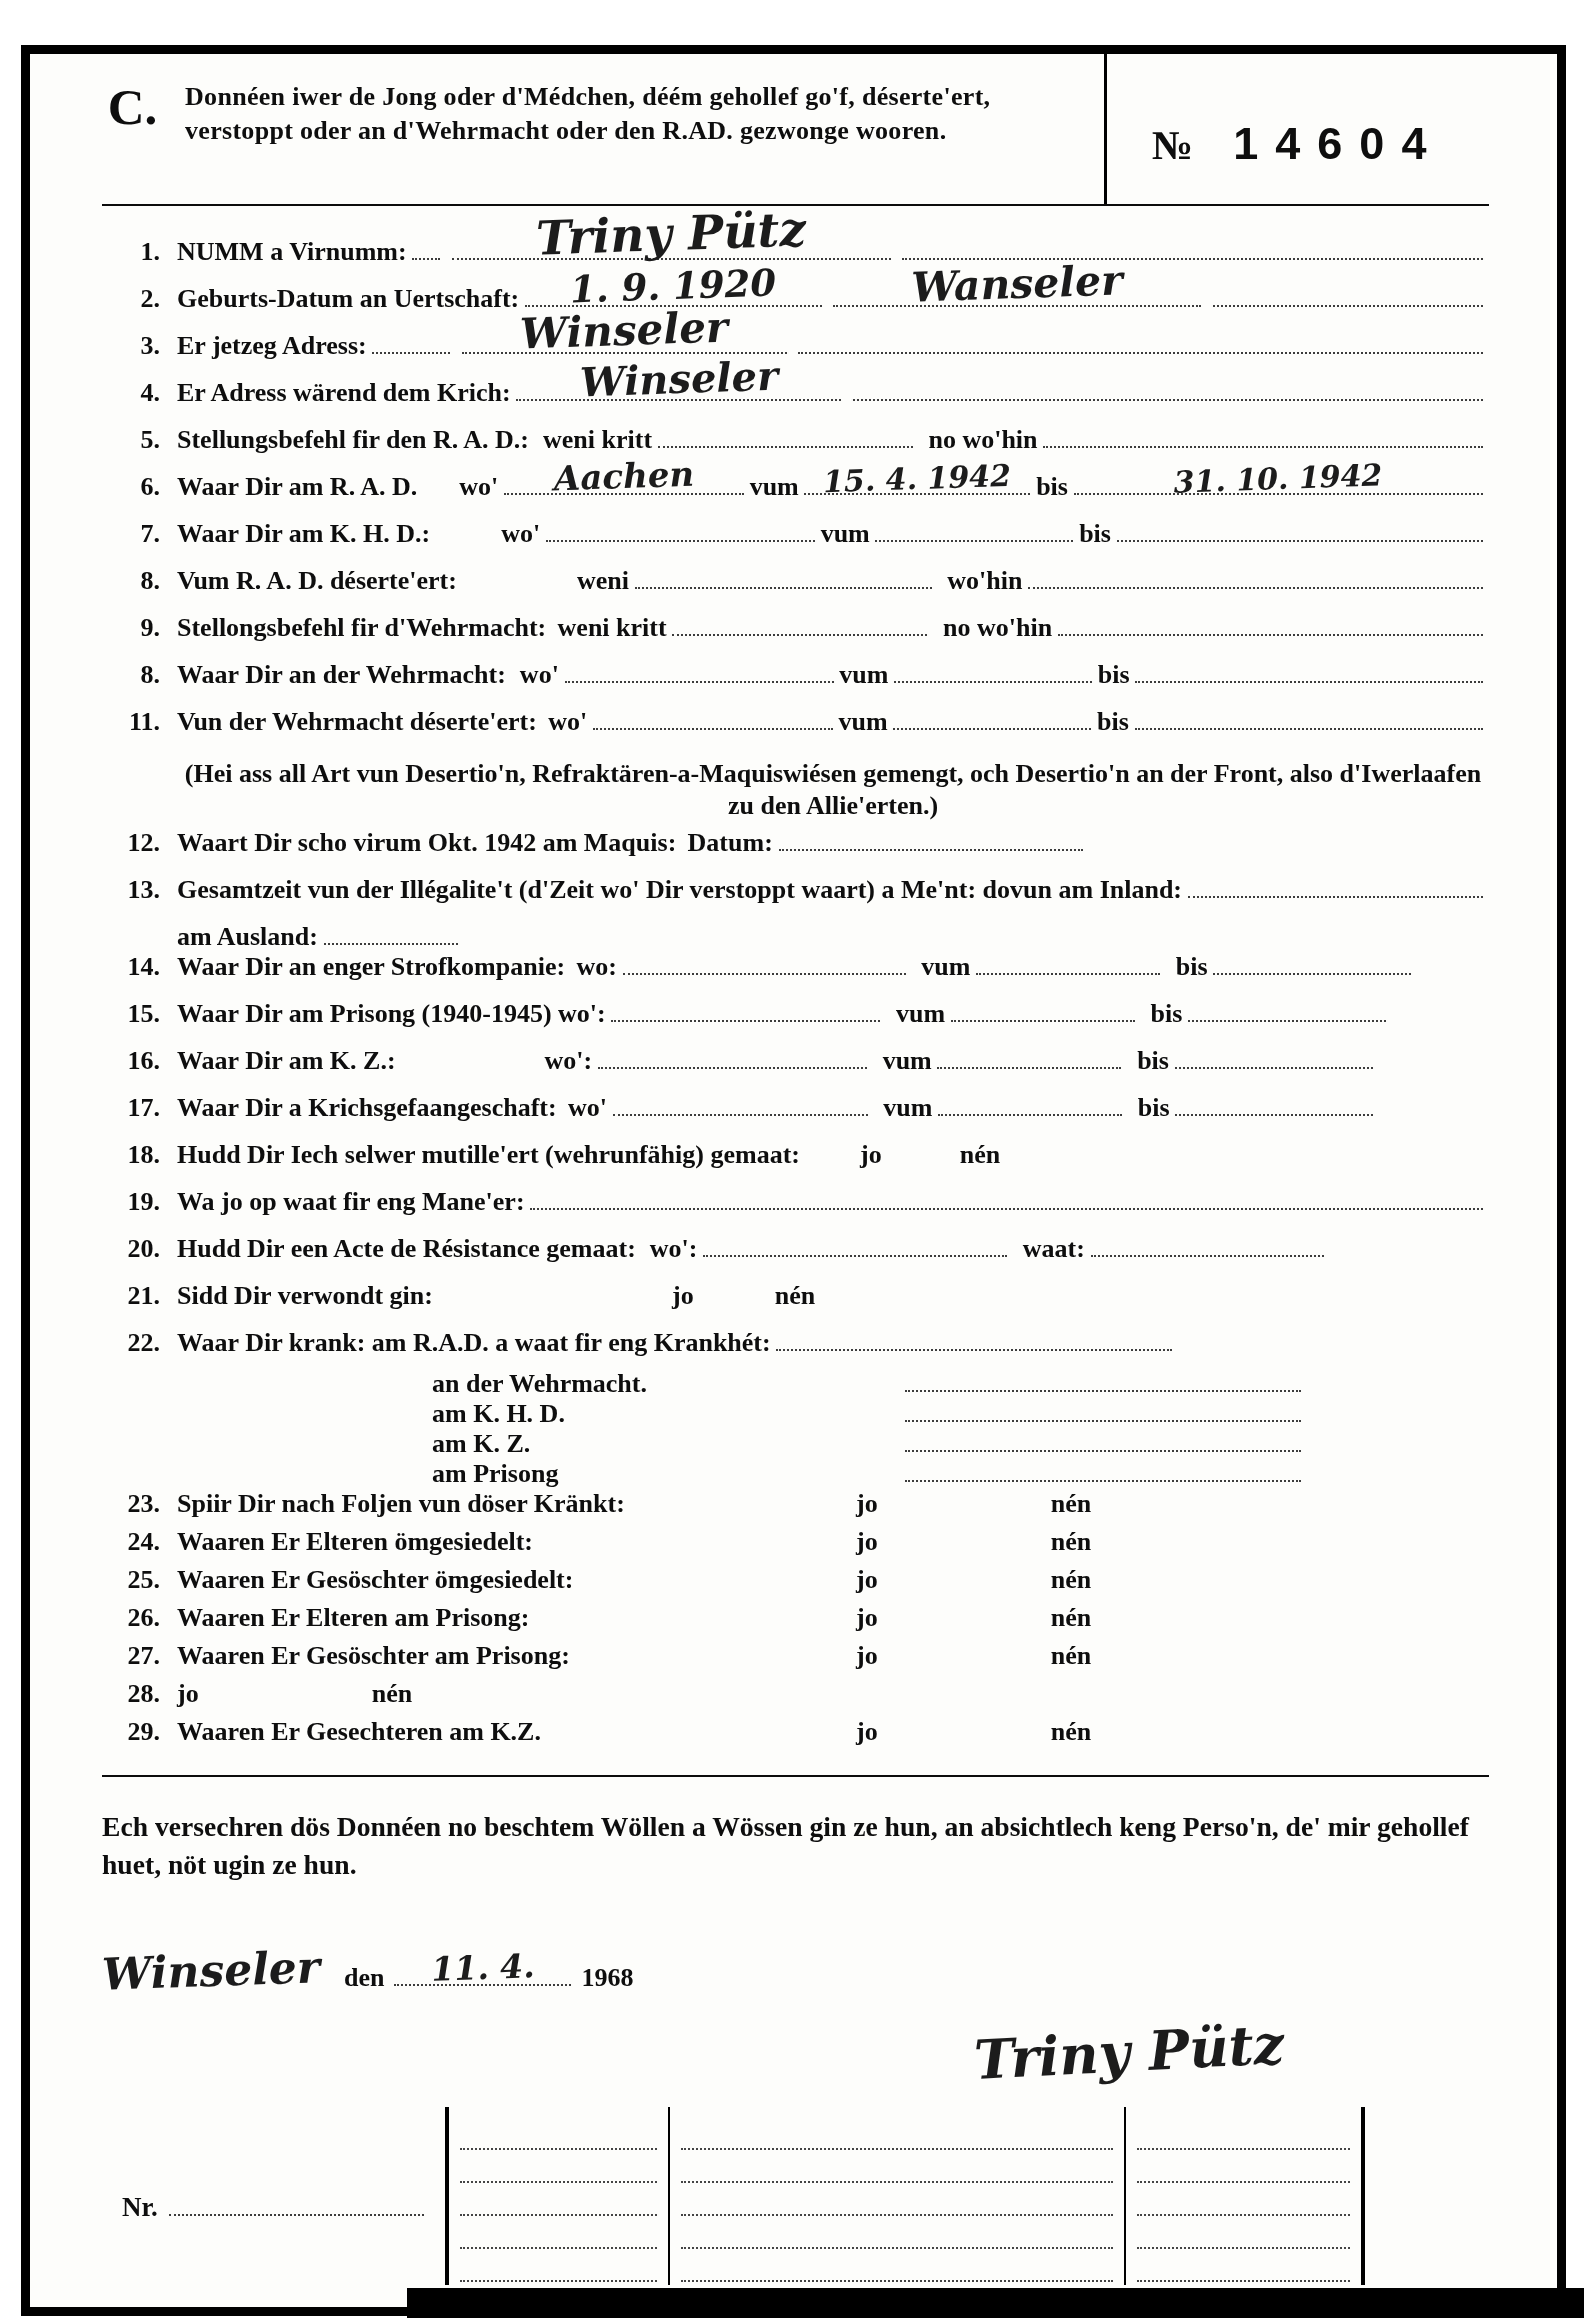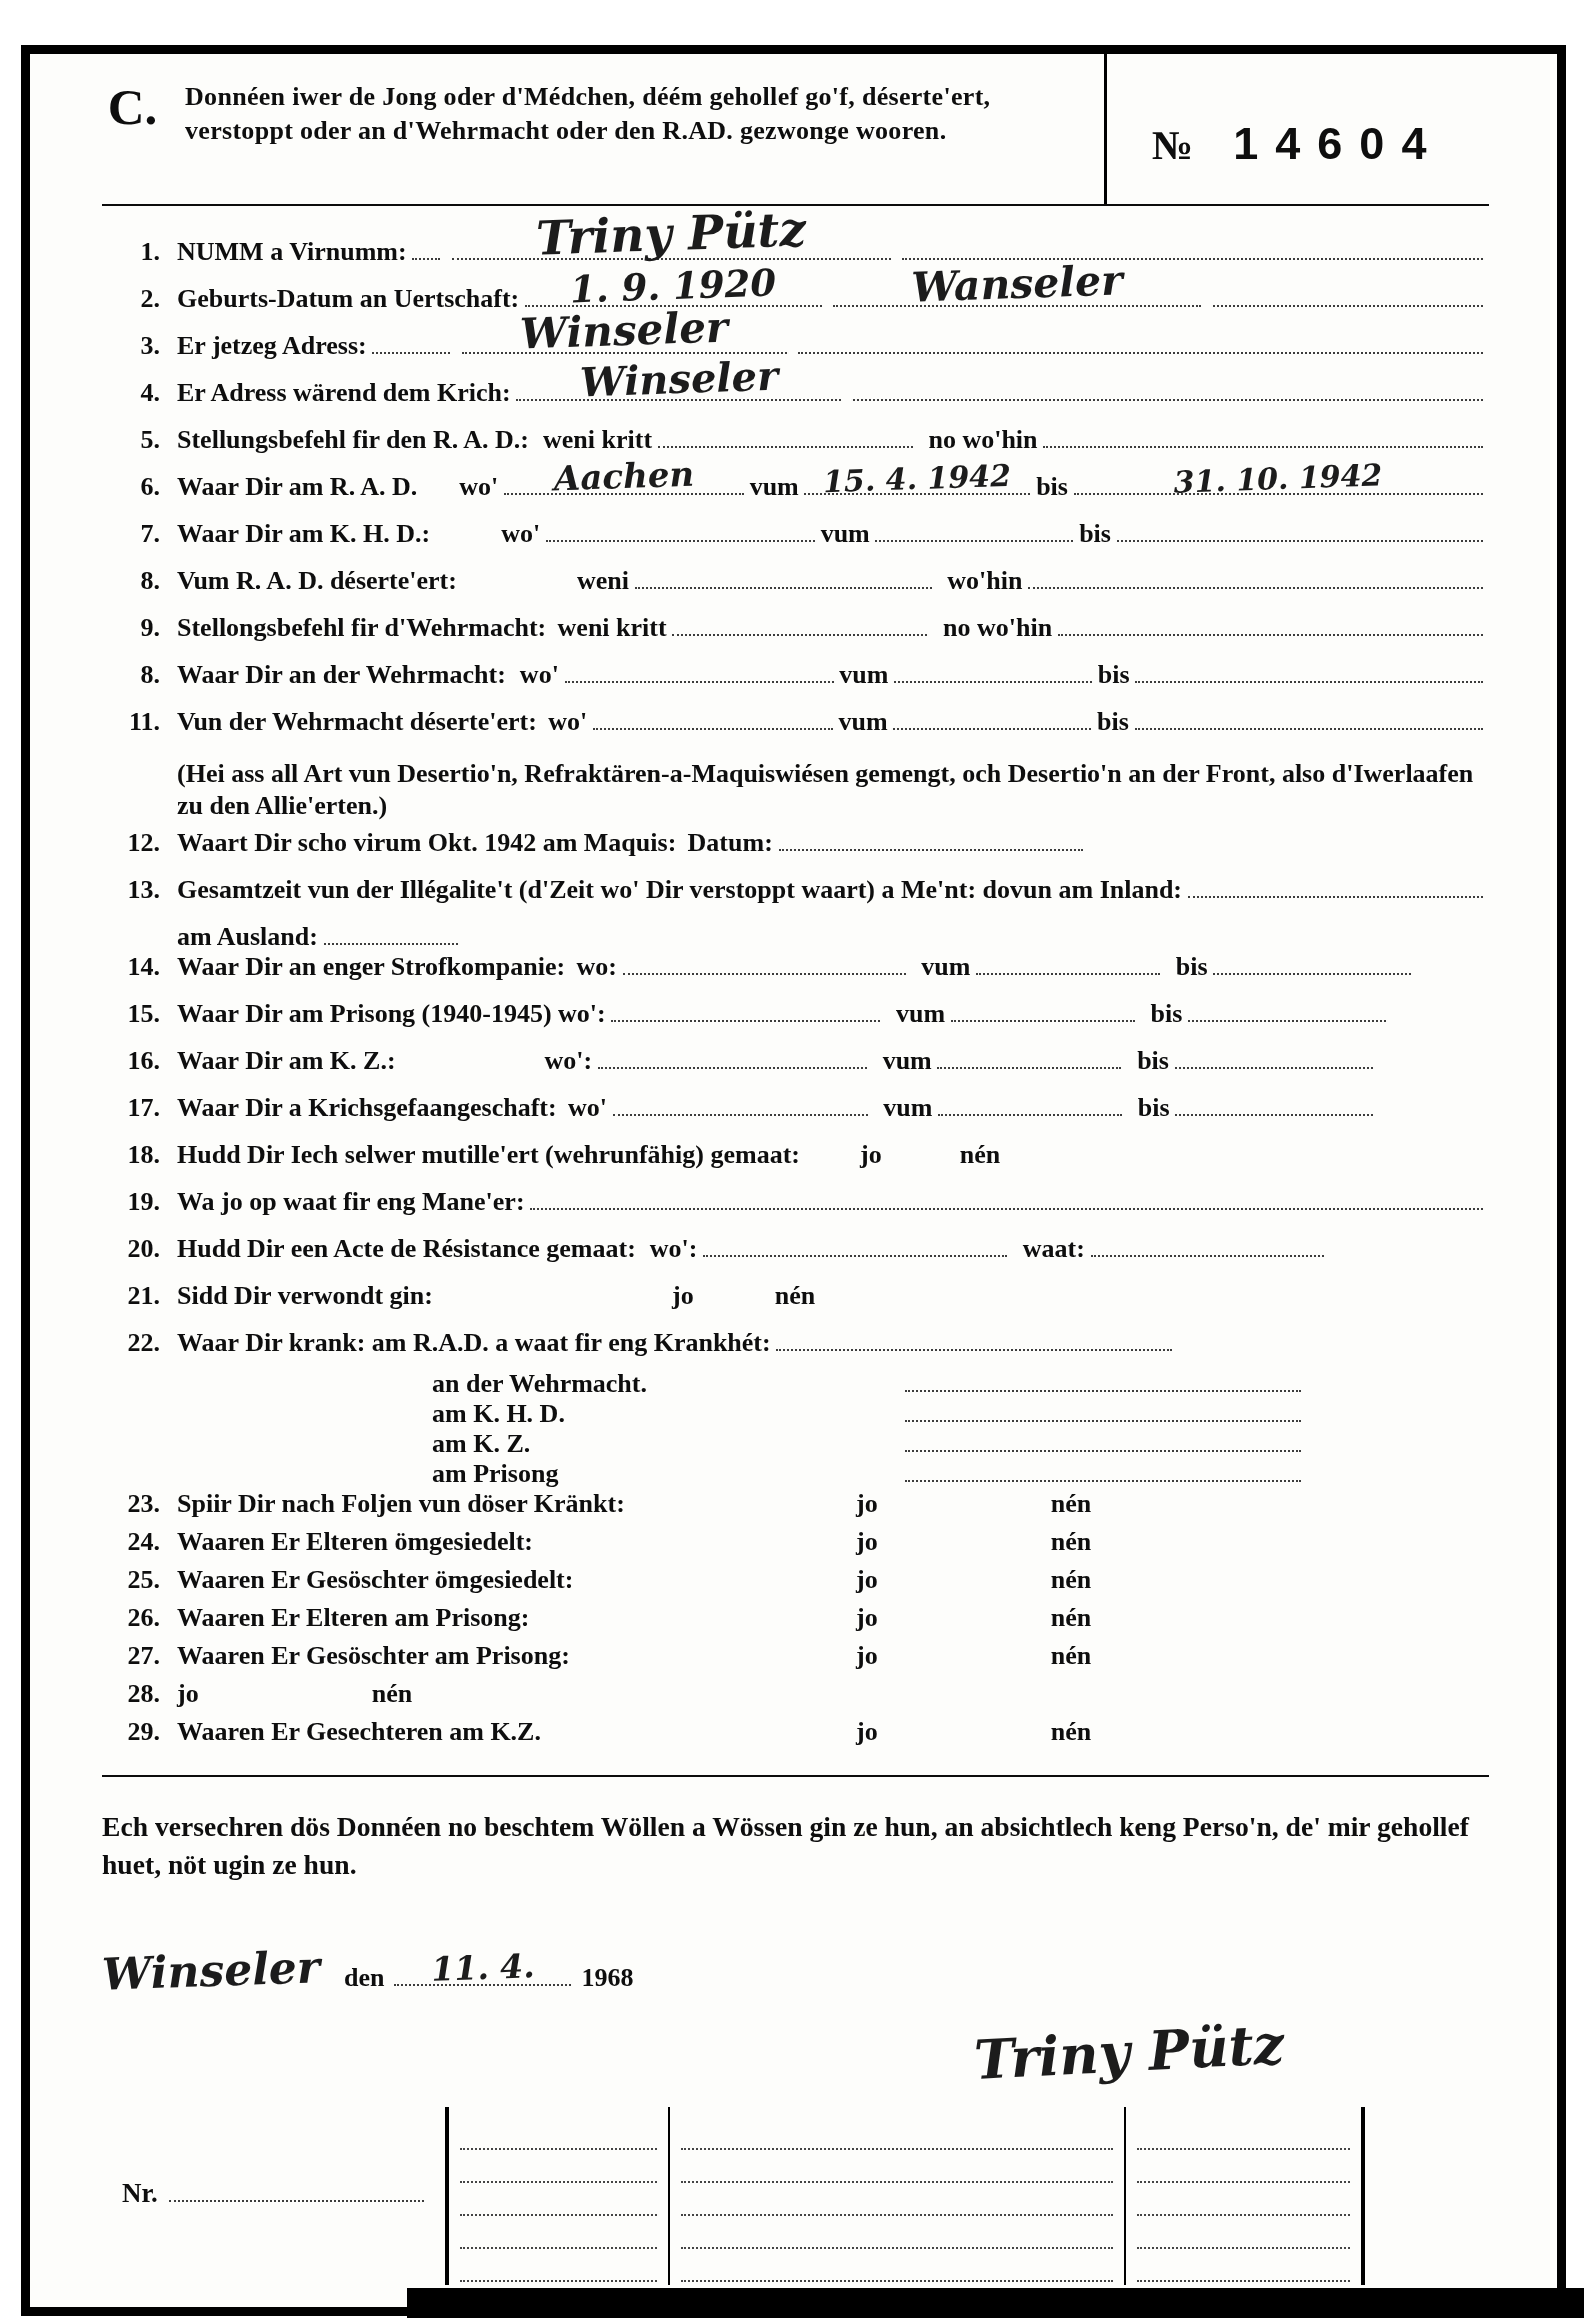--- a/index.html
+++ b/index.html
@@ -30,35 +30,35 @@
   .row.r22 { height:41px; }
   .row.note { height:auto; padding:4.2px 0 5.7px; }
   .num { width:58px; text-align:right; flex:0 0 58px; margin-right:17px; }
   .lbl { white-space:pre; }
   .gapseg { flex:0 0 auto; }
   .dots { display:inline-block; border-bottom:2.1px dotted #3c3c3c; height:21px; position:relative; flex:0 0 auto; margin:0 5.7px; }
   .dots.grow { flex:1 1 14px; }
   .hand { position:absolute; left:50%; bottom:-2.8px; transform:translateX(-50%) rotate(-2deg);
           font-family:"DejaVu Serif", serif; font-style:italic; font-weight:bold;
           white-space:nowrap; color:#1c1c1c; }
-  .notetext { line-height:32px; white-space:normal; }
+  .notetext { line-height:32px; white-space:normal;text-align:center; }
 
   
   .decl { margin-top:31px; font-size:27.6px; font-weight:bold; line-height:38px; }
   .dateline { display:flex; align-items:baseline; margin-top:61px; font-size:26px; font-weight:bold; }
   .handline { font-family:"DejaVu Serif", serif; font-style:italic; font-weight:bold; display:inline-block;
               transform:rotate(-2deg); color:#1c1c1c; }
   .place-hand { font-size:44px; margin-right:24px; }
   .date-dots { display:inline-block; border-bottom:2.1px dotted #3c3c3c; height:21px; position:relative; width:177px; margin:0 10px; }
   .signature { text-align:right; padding-right:205px; margin-top:24px; }
   .sig-hand { font-size:54px; transform:rotate(-3deg); }
 
   
   .bottom { position:absolute; left:72px; right:68px; top:2053px; height:226px; }
-  .nr-line { position:absolute; left:20px; top:71px; display:flex; align-items:baseline; font-size:27px; font-weight:bold; }
+  .nr-line { position:absolute; left:20px; top:85px; display:flex; align-items:baseline; font-size:27px; font-weight:bold; }
   .nr-dots { display:inline-block; border-bottom:2.1px dotted #3c3c3c; height:21px; width:255px; margin-left:11.3px; }
   .btable { position:absolute; left:343px; top:0; width:920px; height:178px; display:flex;
             border-left:4.2px solid #000; border-right:4.2px solid #000; }
   .bcol { padding:10px 11.3px 0; }
   .bcol.c1 { flex:0 0 221px; border-right:2.1px solid #000; }
   .bcol.c2 { flex:0 0 456px; border-right:2.1px solid #000; }
   .bcol.c3 { flex:1 1 auto; }
   .bdot { height:33px; border-bottom:2.1px dotted #444; }
   .bbar { position:absolute; left:407px; right:0; bottom:0; height:31px; background:#000; }
 </style>

